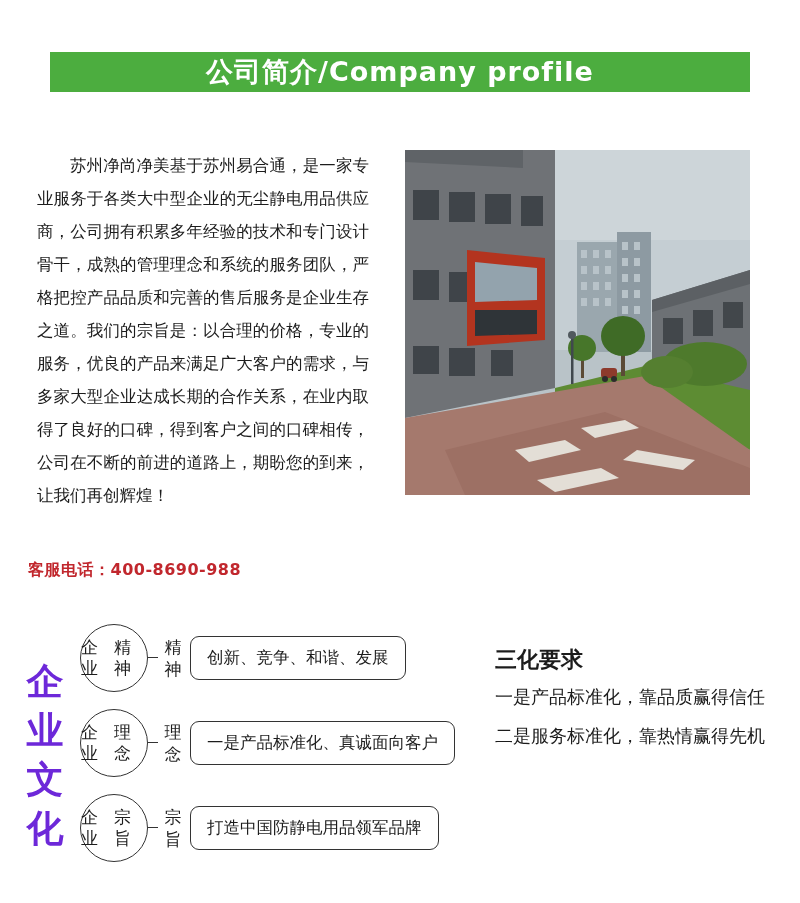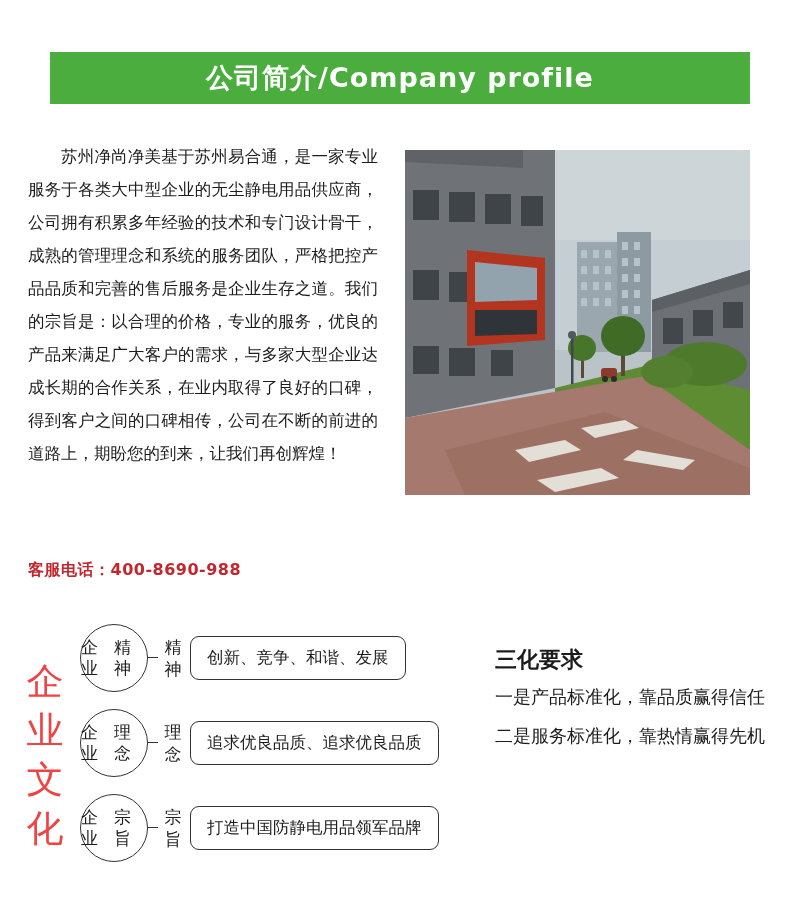--- a/index.html
+++ b/index.html
@@ -15,21 +15,21 @@
     color: #231f20;
     overflow: hidden;
   }
 
   
   .banner {
     position: absolute;
     left: 50px;
     top: 52px;
     width: 700px;
-    height: 52px;
+    height: 40px;
     background: #4cad3f;
     display: flex;
     align-items: center;
     justify-content: center;
   }
   .banner-title {
     color: #ffffff;
     font-size: 27px;
     font-weight: bold;
     letter-spacing: 1px;
@@ -37,21 +37,21 @@
   }
 
   
   .intro {
     position: absolute;
     left: 28px;
     top: 140px;
     width: 350px;
   }
   .intro p {
-    margin: 0;
+    margin: 9px;
     font-size: 16.5px;
     line-height: 33px;
     text-indent: 33px;
     text-align: justify;
     color: #1c1c1c;
     font-family: "DejaVu Sans", sans-serif;
   }
   .hotline {
     position: absolute;
     left: 28px;
@@ -83,22 +83,22 @@
     top: 615px;
     width: 470px;
     height: 255px;
   }
   .culture-vertical {
     position: absolute;
     left: 0;
     top: 42px;
     width: 46px;
     font-size: 37px;
-    font-weight: normal;
-    color: #ef4444;
+    font-weight: bold;
+    color: #6d28d9;
     line-height: 49px;
     text-align: center;
     font-family: "DejaVu Sans", sans-serif;
   }
   .culture-rows {
     position: absolute;
     left: 58px;
     top: 0;
     width: 412px;
   }
@@ -293,21 +293,21 @@
       <div class="pill">创新、竞争、和谐、发展</div>
     </div>
 
     <div class="c-row">
       <div class="oval">
         <span>企业</span>
         <span>理念</span>
       </div>
       <div class="connector"></div>
       <div class="rowlabel">理念</div>
-      <div class="pill">追求优良品质、追求优良品质</div>
+      <div class="pill">一是产品标准化、真诚面向客户</div>
     </div>
 
     <div class="c-row">
       <div class="oval">
         <span>企业</span>
         <span>宗旨</span>
       </div>
       <div class="connector"></div>
       <div class="rowlabel">宗旨</div>
       <div class="pill">打造中国防静电用品领军品牌</div>

